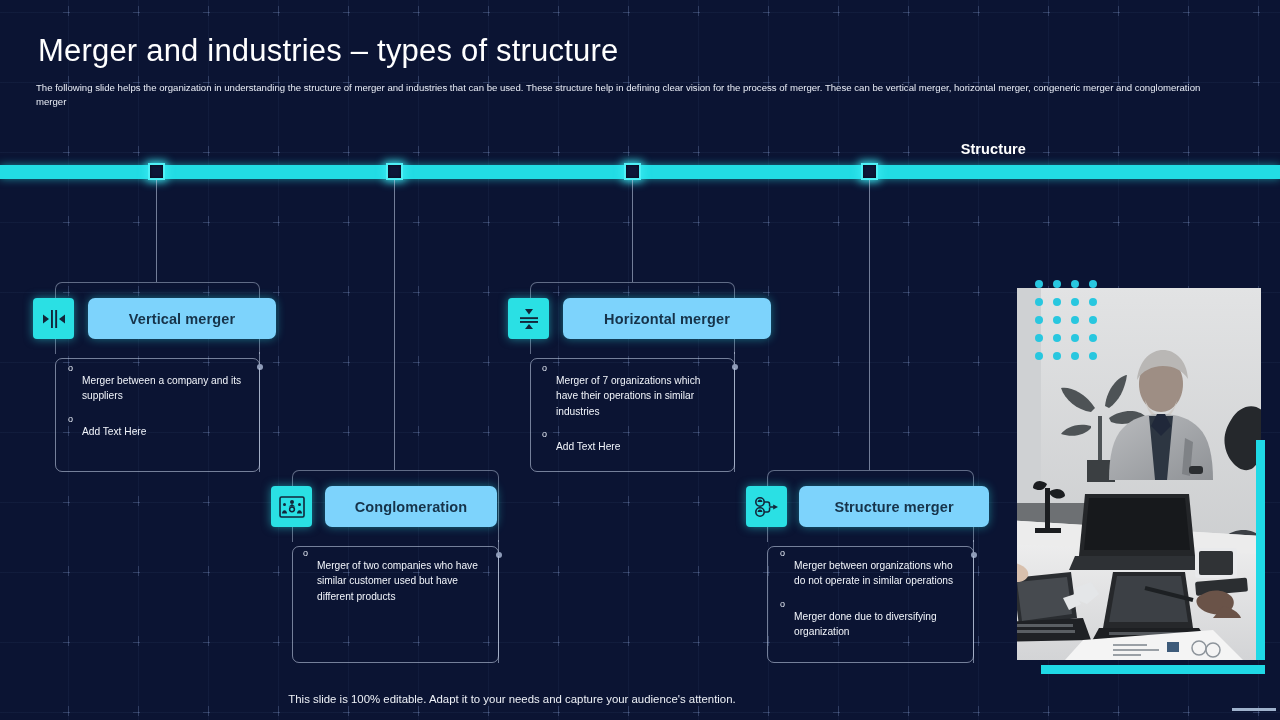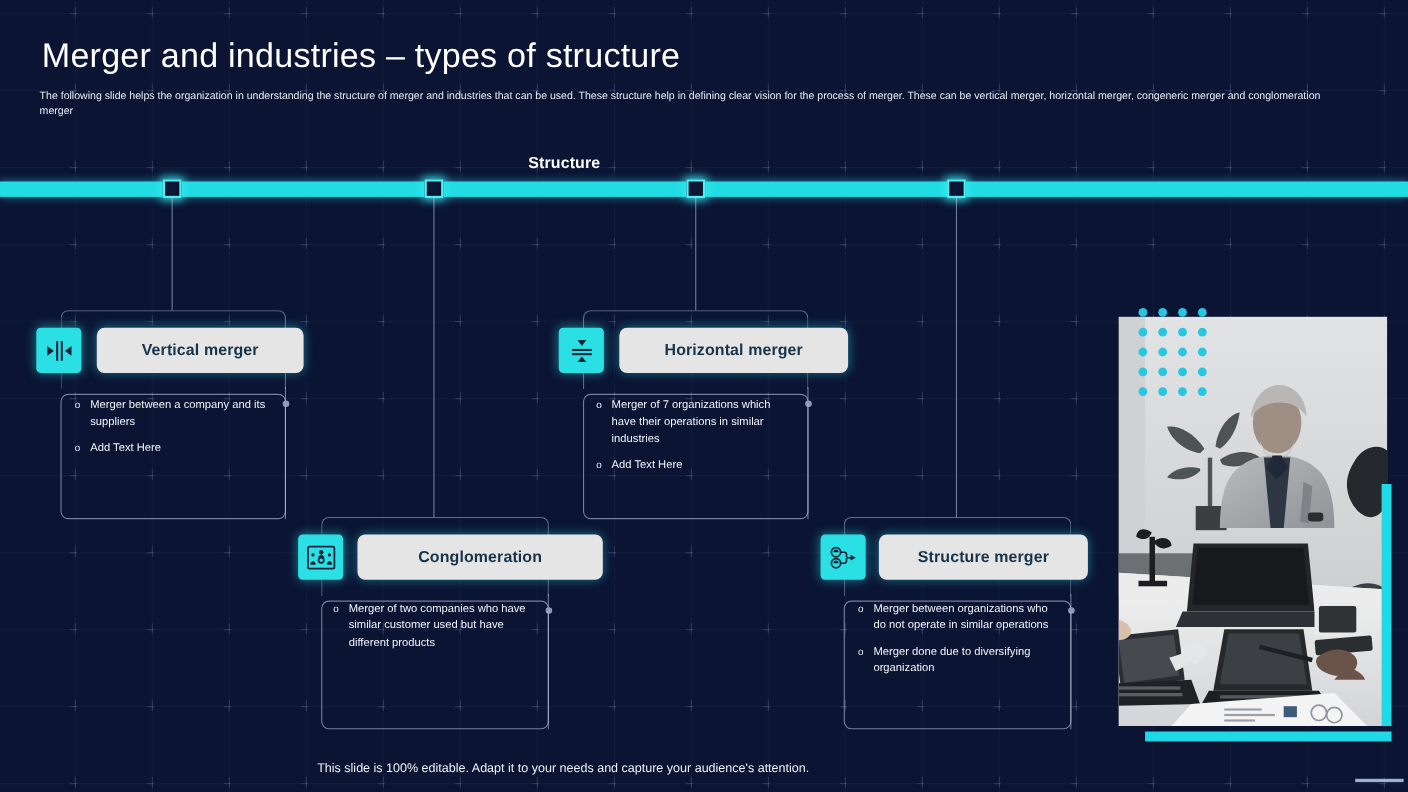--- a/index.html
+++ b/index.html
@@ -44,21 +44,21 @@
   }
   #page-subtitle{
     position:absolute; left:36px; top:81px; width:1170px;
     font-size:9.6px; line-height:13.5px; color:#e9edf6;
     font-weight:400;
   }
 
   
   #structure-label{
     position:absolute; left:0; top:141px; width:1026px;
-    text-align:center; font-size:14.5px; font-weight:bold; color:#fff;
+    text-align:right; font-size:14.5px; font-weight:bold; color:#fff;
     letter-spacing:.1px;
   }
   #timeline-bar{
     position:absolute; left:0; top:165px; width:1280px; height:14px;
     background:#22dce4;
     box-shadow:0 0 9px rgba(40,225,235,.55);
   }
   .tl-node{
     position:absolute; width:17px; height:17px;
     background:#0d1738;
@@ -79,21 +79,21 @@
 
   
   .icon-box{
     position:absolute; width:41px; height:41px;
     background:#2ae0e4; border-radius:4px;
     box-shadow:0 0 10px rgba(42,224,228,.55);
     display:flex; align-items:center; justify-content:center;
   }
   .title-pill{
     position:absolute; height:41px;
-    background:#e5e5e5; border-radius:7px;
+    background:#7dd3fc; border-radius:7px;
     box-shadow:0 0 10px rgba(42,224,228,.45);
     display:flex; align-items:center; justify-content:center;
     color:#16334a; font-weight:bold; font-size:14.5px;
     letter-spacing:.1px; white-space:nowrap;
   }
   .content-box{
     position:absolute;
     border:1px solid rgba(205,216,238,.55);
     border-radius:7px;
   }
@@ -101,21 +101,21 @@
     position:absolute;
     font-size:10.2px; line-height:15.4px; color:#f2f5fb;
   }
   .bullet{
     display:flex; margin-bottom:8px;
   }
   .bullet .mk{
     width:14px; flex:0 0 14px;
     font-size:9px; line-height:15.4px; color:#e6ebf5;
   }
-  .bullet .tx{ flex:1 1 auto; }
+  .bullet .tx{ flex:1 1 auto;margin-top:12px; }
   .side-dot{
     position:absolute; width:6px; height:6px; border-radius:50%;
     background:#8e9bb8;
   }
 
   
   #photo-frame{
     position:absolute; left:1017px; top:288px;
     width:244px; height:372px;
     overflow:hidden;
@@ -206,21 +206,21 @@
     <rect x="2" y="2" width="24" height="20" rx="1.5" fill="none" stroke="#12263a" stroke-width="1.6"></rect>
     <circle cx="14" cy="7" r="2" fill="#12263a"></circle>
     <path d="M10.7 11.6h6.6L14 8.9z" fill="#12263a"></path>
     <circle cx="14" cy="14.3" r="2.4" fill="none" stroke="#12263a" stroke-width="1.5"></circle>
     <circle cx="6.5" cy="9.5" r="1.5" fill="#12263a"></circle>
     <path d="M4 18.4c0-1.8 1.1-3.2 2.5-3.2s2.5 1.4 2.5 3.2z" fill="#12263a"></path>
     <circle cx="21.5" cy="9.5" r="1.5" fill="#12263a"></circle>
     <path d="M19 18.4c0-1.8 1.1-3.2 2.5-3.2s2.5 1.4 2.5 3.2z" fill="#12263a"></path>
   </svg>
 </div>
-<div class="title-pill" style="left:325px; top:486px; width:223px;">Conglomeration</div>
+<div class="title-pill" style="left:325px; top:486px; width:172px;">Conglomeration</div>
 
 <div class="content-box" style="left:292px; top:546px; width:207px; height:117px;"></div>
 <div class="side-dot" style="left:496px; top:552px;"></div>
 <div class="vline" style="left:498px; top:556px; height:107px;"></div>
 <div class="bullets" style="left:303px; top:546px; width:180px;">
   <div class="bullet">
     <span class="mk">o</span>
     <span class="tx">Merger of two companies who have similar customer used but have different products</span>
   </div>
 </div>

